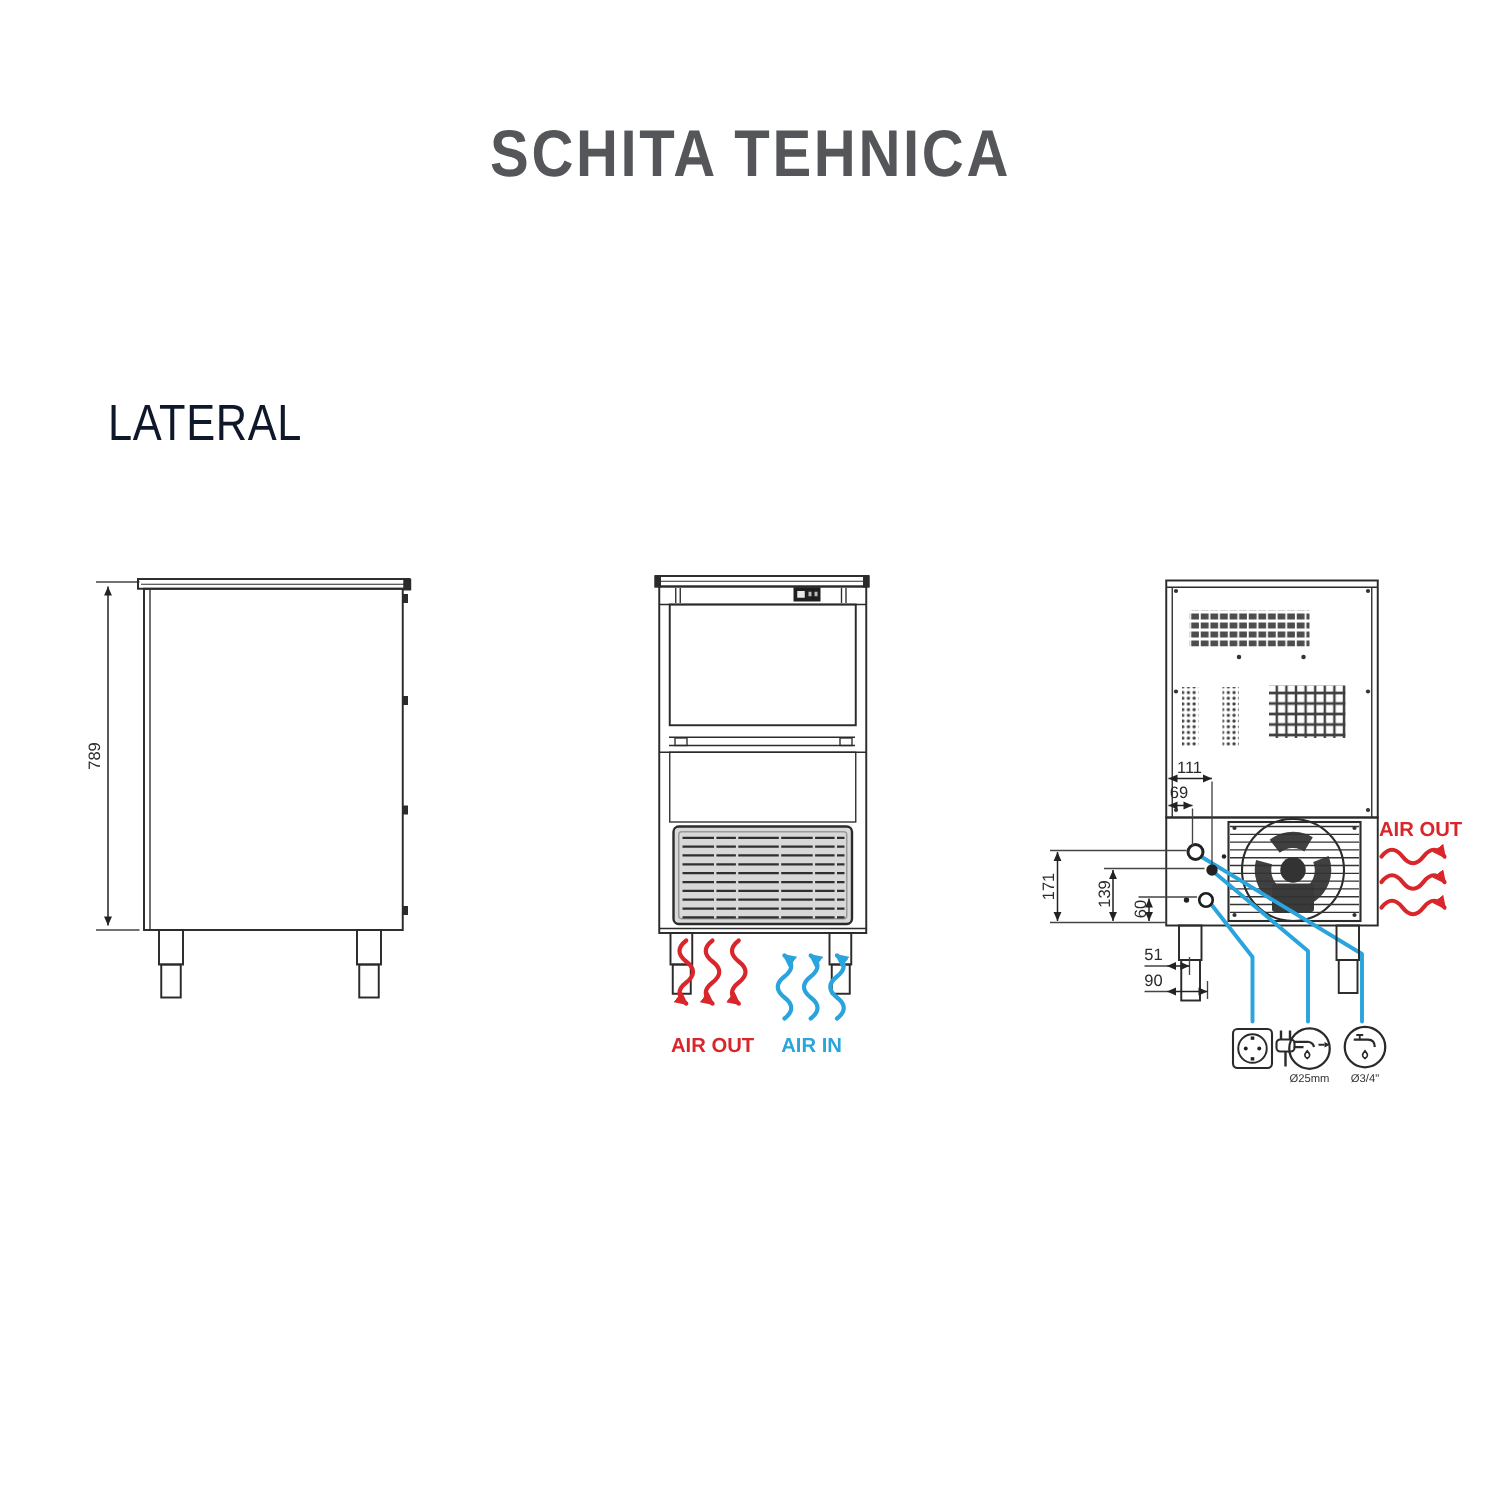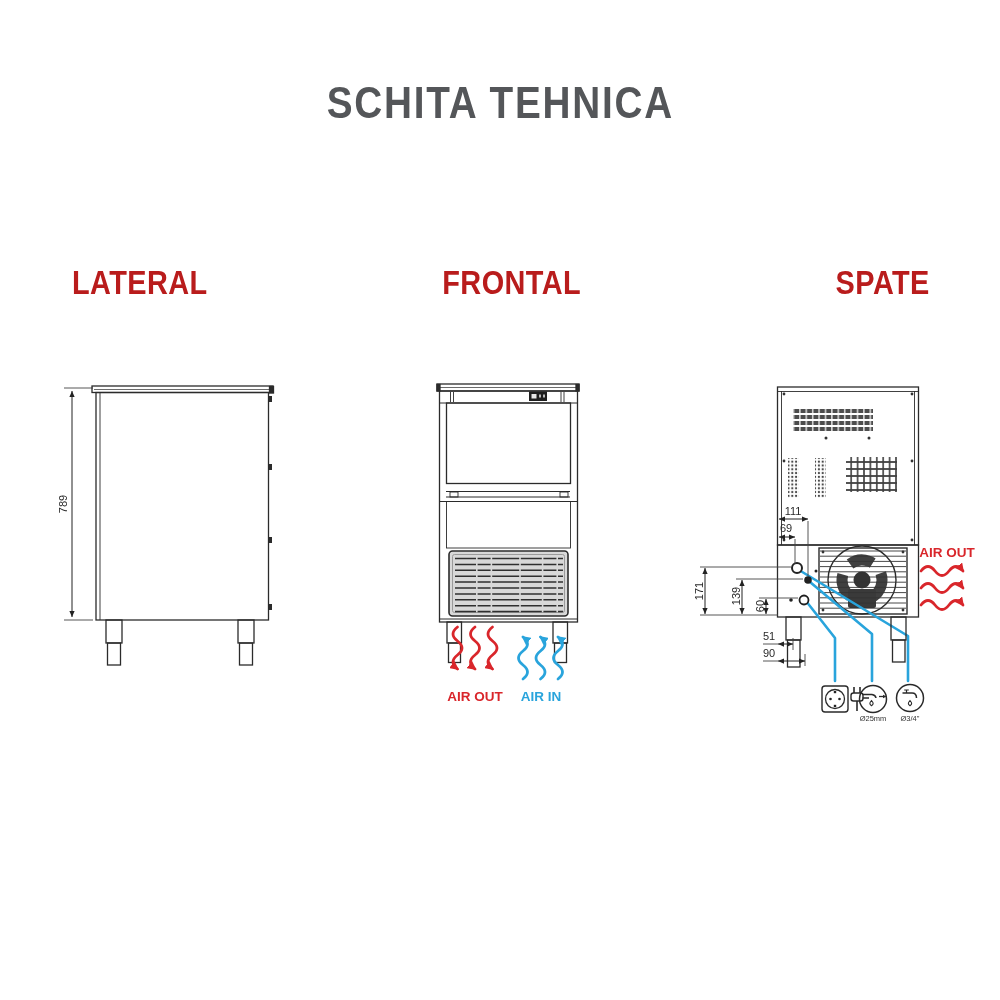--- a/index.html
+++ b/index.html
@@ -1,21 +1,21 @@
 <!DOCTYPE html>
 <html><head>
 <meta charset="utf-8">
 <style>
   html,body{margin:0;padding:0;background:#fff;}
   .page{position:relative;width:1000px;height:1000px;background:#ffffff;overflow:hidden;
         font-family:"Liberation Sans",sans-serif;}
   .title{position:absolute;top:78px;left:0;width:1000px;text-align:center;
          font-size:44px;font-weight:bold;color:#545659;letter-spacing:2px;white-space:nowrap;}
   .title span{display:inline-block;transform:scaleX(0.88);transform-origin:center;}
-  .view-label{position:absolute;top:263px;font-size:34px;font-weight:bold;color:#b91c1c;
+  .view-label{position:absolute;top:263px;font-size:34px;font-weight:normal;color:#0f172a;
               letter-spacing:0.5px;white-space:nowrap;}
   .vl-lateral{left:72px;}
   .vl-lateral span{display:inline-block;transform:scaleX(0.85);transform-origin:left center;}
   .vl-frontal{left:430px;width:152px;text-align:center;}
   .vl-frontal span{display:inline-block;transform:scaleX(0.85);transform-origin:center;}
   .vl-spate{left:780px;width:150px;text-align:right;}
   .vl-spate span{display:inline-block;transform:scaleX(0.85);transform-origin:right center;}
   svg.drawing{position:absolute;top:0;left:0;}
   text{font-family:"Liberation Sans",sans-serif;}
   .dimtxt{font-size:11px;fill:#2a2a2a;}
@@ -23,22 +23,20 @@
   .airtxt{font-size:13.5px;font-weight:bold;}
 </style>
 </head>
 <body>
 
 <div class="page">
 
   <div class="title"><span>SCHITA TEHNICA</span></div>
 
   <div class="view-label vl-lateral"><span>LATERAL</span></div>
-  <div class="view-label vl-frontal"><span>FRONTAL</span></div>
-  <div class="view-label vl-spate"><span>SPATE</span></div>
 
   <svg class="drawing" width="1000" height="1000" viewBox="0 0 1000 1000">
     <defs>
       <marker id="dm" viewBox="0 0 8 8" refX="8" refY="4" markerWidth="7" markerHeight="6" markerUnits="userSpaceOnUse" orient="auto-start-reverse">
         <path d="M0 0.5 L8 4 L0 7.5 Z" fill="#222"></path>
       </marker>
       <marker id="ra" viewBox="0 0 10 10" refX="8" refY="5" markerWidth="9" markerHeight="9" markerUnits="userSpaceOnUse" orient="auto">
         <path d="M0 0 L10 5 L0 10 Z" fill="#d9262b"></path>
       </marker>
       <marker id="ba" viewBox="0 0 10 10" refX="8" refY="5" markerWidth="9" markerHeight="9" markerUnits="userSpaceOnUse" orient="auto">

